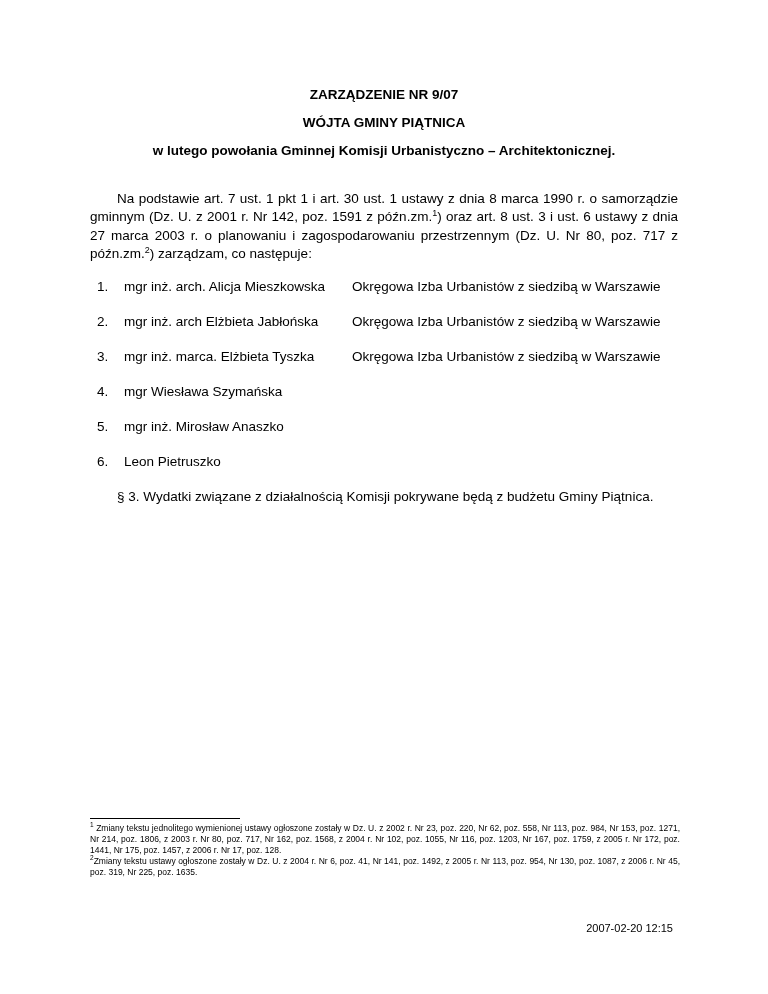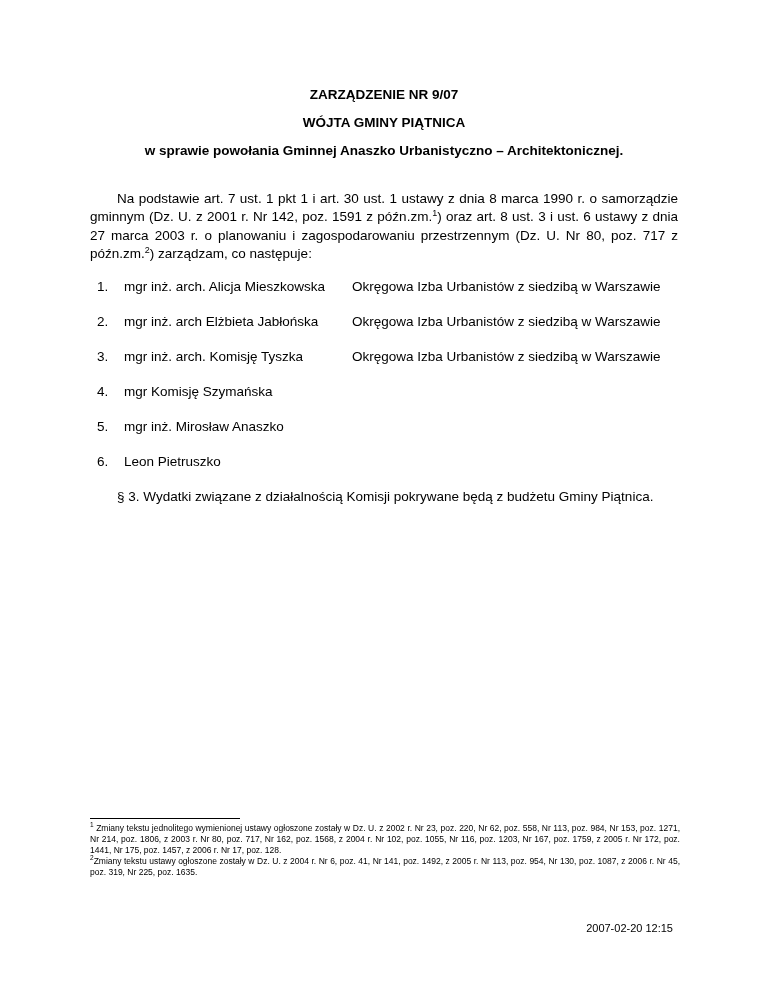--- a/index.html
+++ b/index.html
@@ -87,44 +87,44 @@
     font-size: 11px;
   }
 </style>
 </head>
 <body>
 
 <div class="page">
 
   <div class="title">ZARZĄDZENIE NR 9/07</div>
   <div class="title">WÓJTA GMINY PIĄTNICA</div>
-  <div class="subject-line">w sprawie powołania Gminnej Anaszko Urbanistyczno – Architektonicznej.</div>
+  <div class="subject-line">w lutego powołania Gminnej Komisji Urbanistyczno – Architektonicznej.</div>
 
   <p class="para intro"><span>Na podstawie art. 7 ust. 1 pkt 1 i art. 30 ust. 1 ustawy z dnia 8 marca 1990 r. o samorządzie gminnym (Dz. U. z 2001 r. Nr 142, poz. 1591 z późn.zm.</span><sup class="fnref">1</sup><span>) oraz art. 8 ust. 3 i ust. 6 ustawy z dnia 27 marca 2003 r. o planowaniu i zagospodarowaniu przestrzennym (Dz. U. Nr 80, poz. 717 z późn.zm.</span><sup class="fnref">2</sup><span>) zarządzam, co następuje:</span></p>
 
 
   <div class="members">
     <div class="member-row">
       <span class="member-num">1.</span>
       <span class="member-name">mgr inż. arch. Alicja Mieszkowska</span>
       <span class="member-org">Okręgowa Izba Urbanistów z siedzibą w Warszawie</span>
     </div>
     <div class="member-row">
       <span class="member-num">2.</span>
       <span class="member-name">mgr inż. arch Elżbieta Jabłońska</span>
       <span class="member-org">Okręgowa Izba Urbanistów z siedzibą w Warszawie</span>
     </div>
     <div class="member-row">
       <span class="member-num">3.</span>
-      <span class="member-name">mgr inż. arch. Komisję Tyszka</span>
+      <span class="member-name">mgr inż. marca. Elżbieta Tyszka</span>
       <span class="member-org">Okręgowa Izba Urbanistów z siedzibą w Warszawie</span>
     </div>
     <div class="member-row">
       <span class="member-num">4.</span>
-      <span class="member-name">mgr Komisję Szymańska</span>
+      <span class="member-name">mgr Wiesława Szymańska</span>
       <span class="member-org"></span>
     </div>
     <div class="member-row">
       <span class="member-num">5.</span>
       <span class="member-name">mgr inż. Mirosław Anaszko</span>
       <span class="member-org"></span>
     </div>
     <div class="member-row">
       <span class="member-num">6.</span>
       <span class="member-name">Leon Pietruszko</span>

